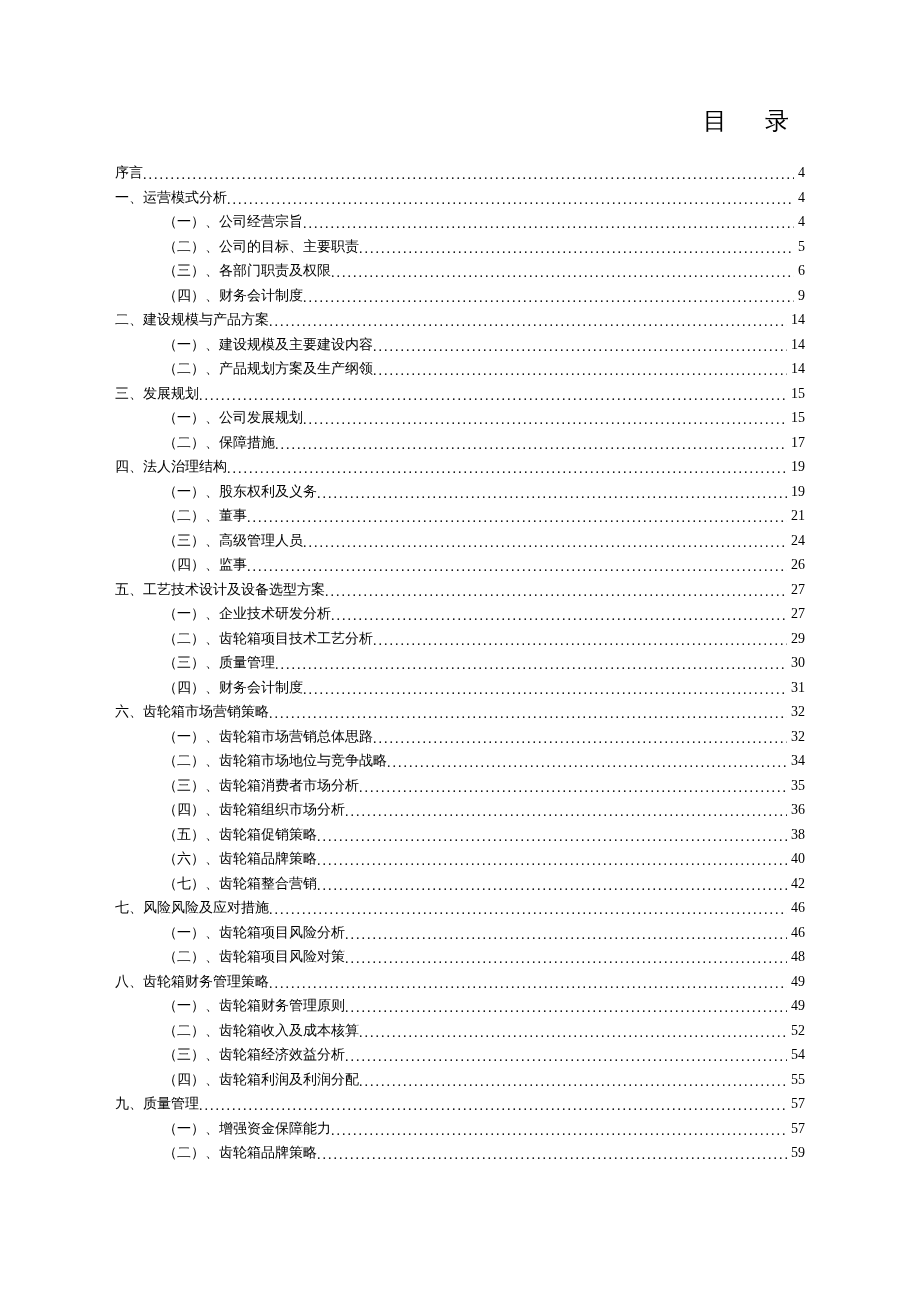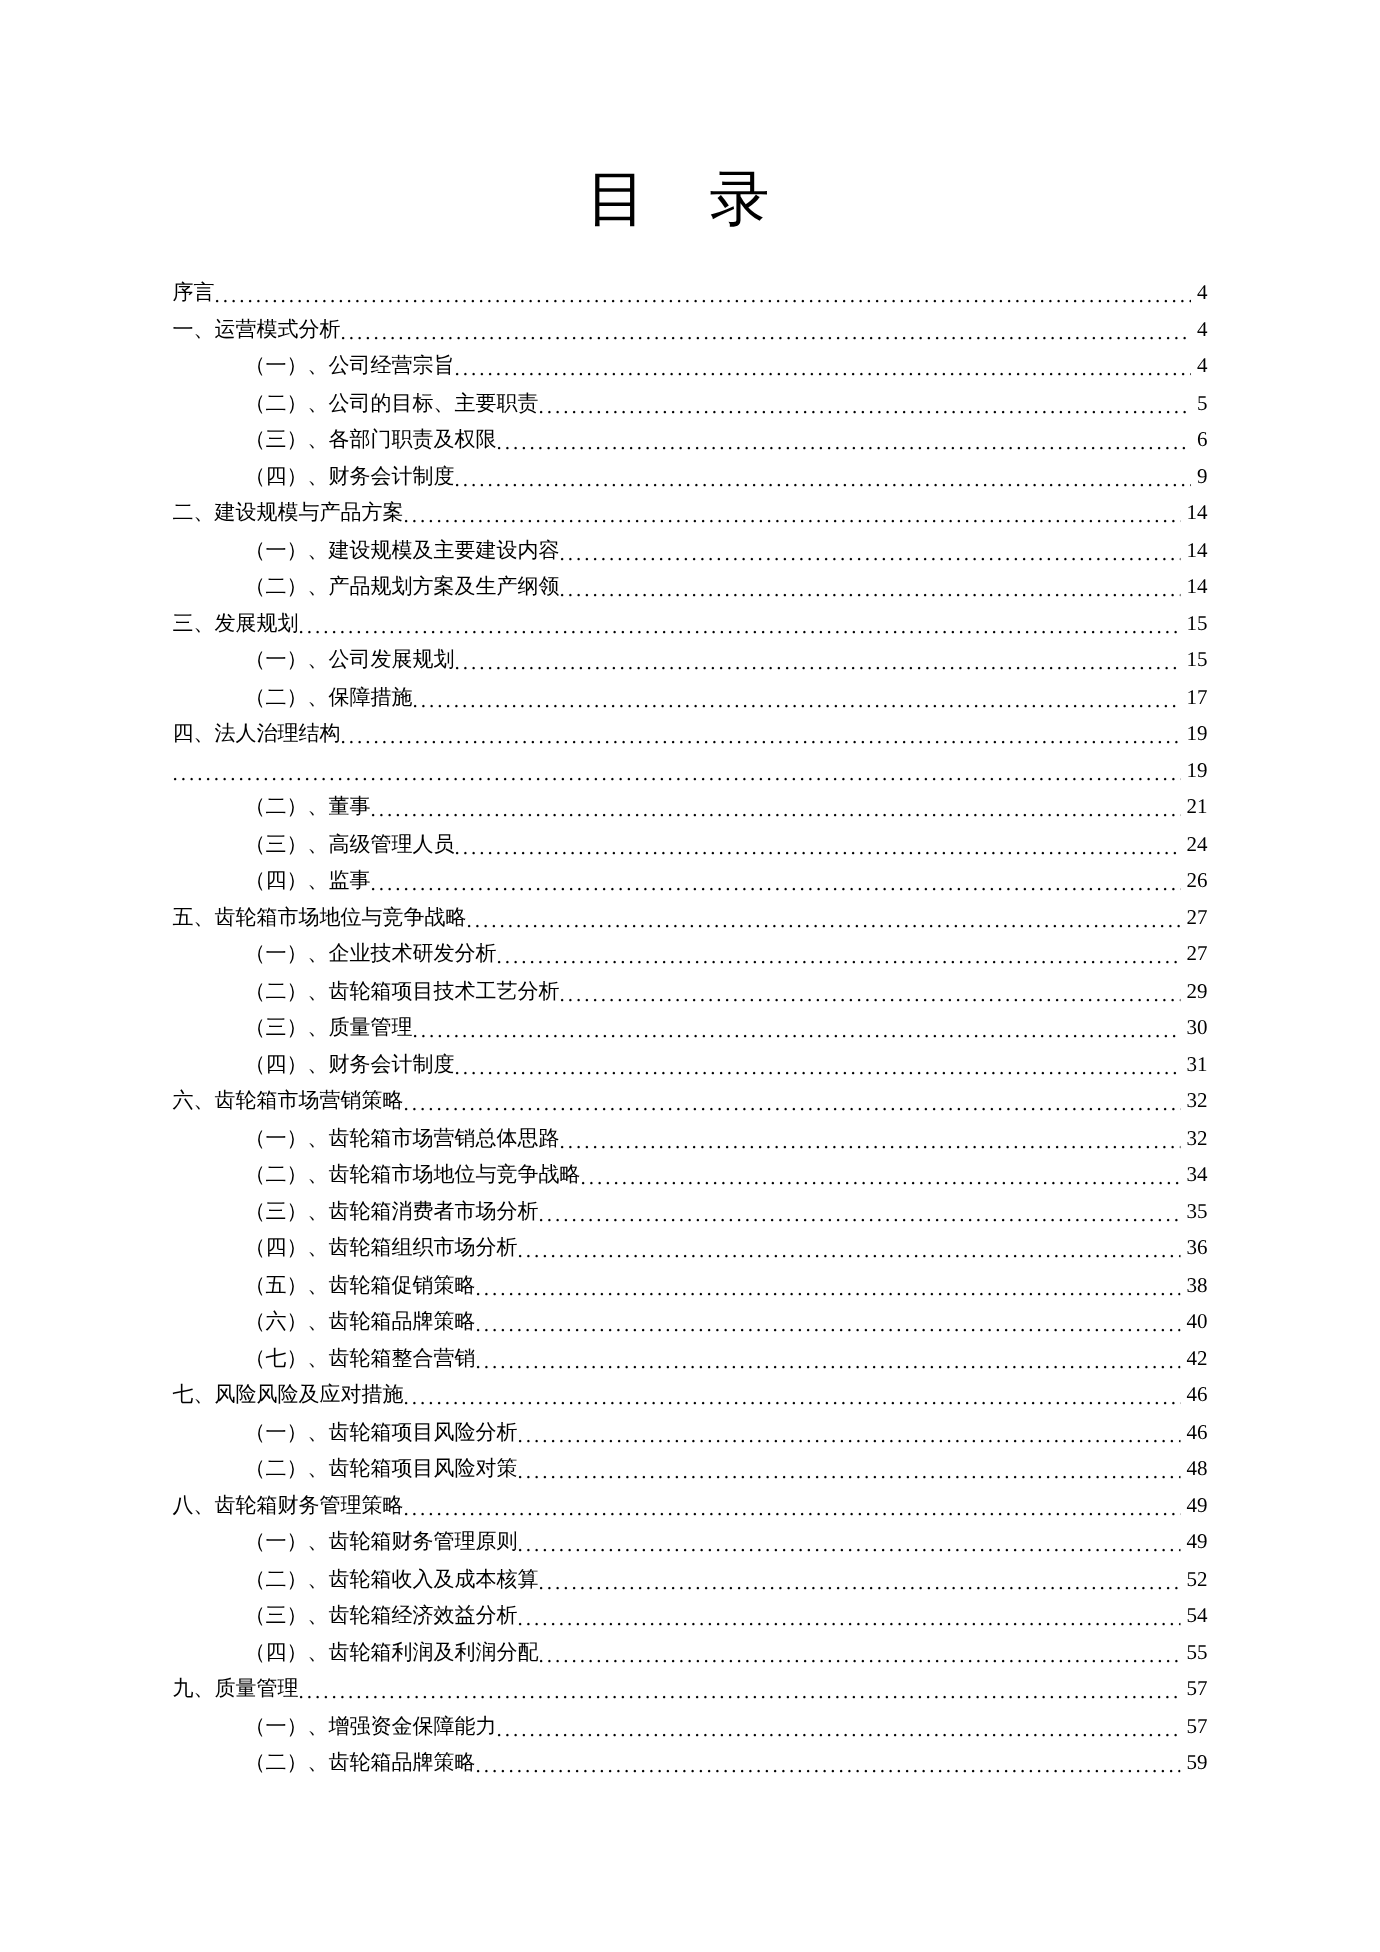--- a/index.html
+++ b/index.html
@@ -9,22 +9,22 @@
     }
     body {
       background: #ffffff;
       font-family: "SimSun", "宋体", serif;
       width: 920px;
       height: 1301px;
       padding: 105px 115px 80px 115px;
       color: #000000;
     }
     .title {
-      text-align: center;
-      font-size: 40px;
+      text-align: right;
+      font-size: 24px;
       font-family: "KaiTi", "楷体", serif;
       letter-spacing: 16px;
       margin-bottom: 24px;
       font-weight: normal;
     }
     .toc {
       font-size: 14px;
     }
     .toc-row {
       display: flex;
@@ -121,40 +121,41 @@
       <span class="toc-label">（二）、保障措施</span>
       <span class="leader"></span>
       <span class="toc-page">17</span>
     </div>
     <div class="toc-row level-0">
       <span class="toc-label">四、法人治理结构</span>
       <span class="leader"></span>
       <span class="toc-page">19</span>
     </div>
     <div class="toc-row level-1">
+      <span class="toc-label">（一）、股东权利及义务</span>
       <span class="leader"></span>
       <span class="toc-page">19</span>
     </div>
     <div class="toc-row level-1">
       <span class="toc-label">（二）、董事</span>
       <span class="leader"></span>
       <span class="toc-page">21</span>
     </div>
     <div class="toc-row level-1">
       <span class="toc-label">（三）、高级管理人员</span>
       <span class="leader"></span>
       <span class="toc-page">24</span>
     </div>
     <div class="toc-row level-1">
       <span class="toc-label">（四）、监事</span>
       <span class="leader"></span>
       <span class="toc-page">26</span>
     </div>
     <div class="toc-row level-0">
-      <span class="toc-label">五、齿轮箱市场地位与竞争战略</span>
+      <span class="toc-label">五、工艺技术设计及设备选型方案</span>
       <span class="leader"></span>
       <span class="toc-page">27</span>
     </div>
     <div class="toc-row level-1">
       <span class="toc-label">（一）、企业技术研发分析</span>
       <span class="leader"></span>
       <span class="toc-page">27</span>
     </div>
     <div class="toc-row level-1">
       <span class="toc-label">（二）、齿轮箱项目技术工艺分析</span>

